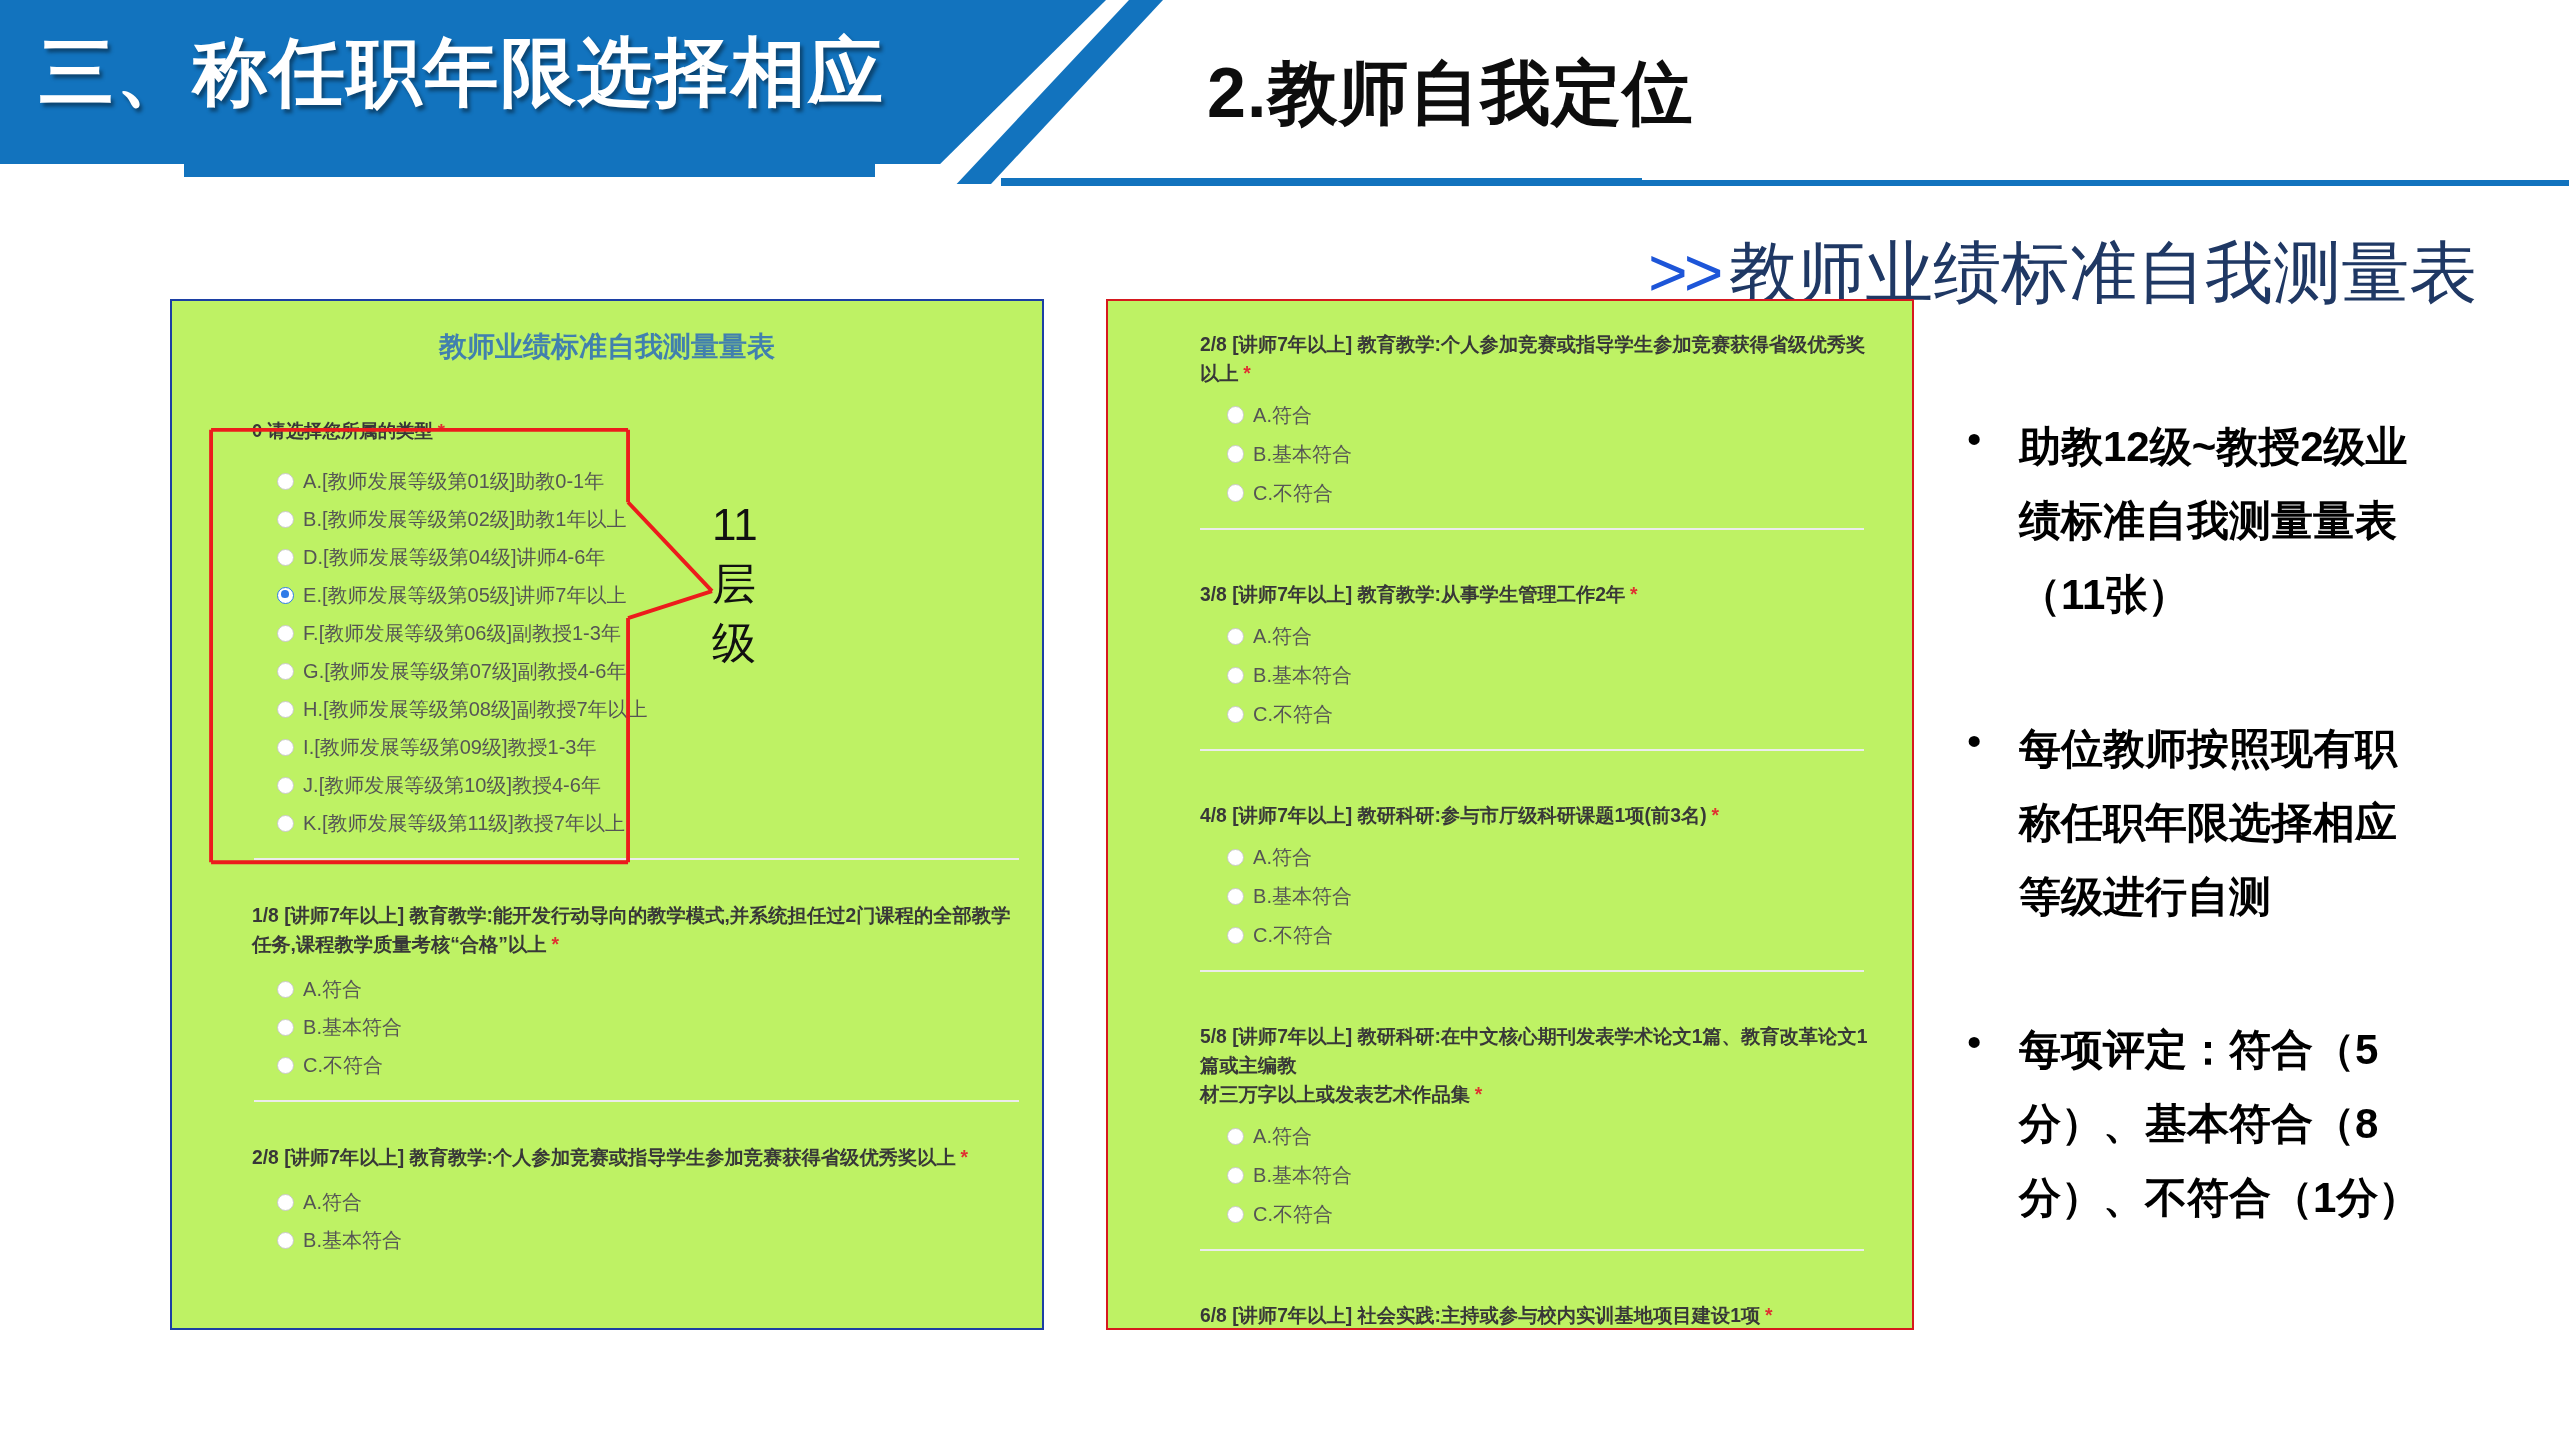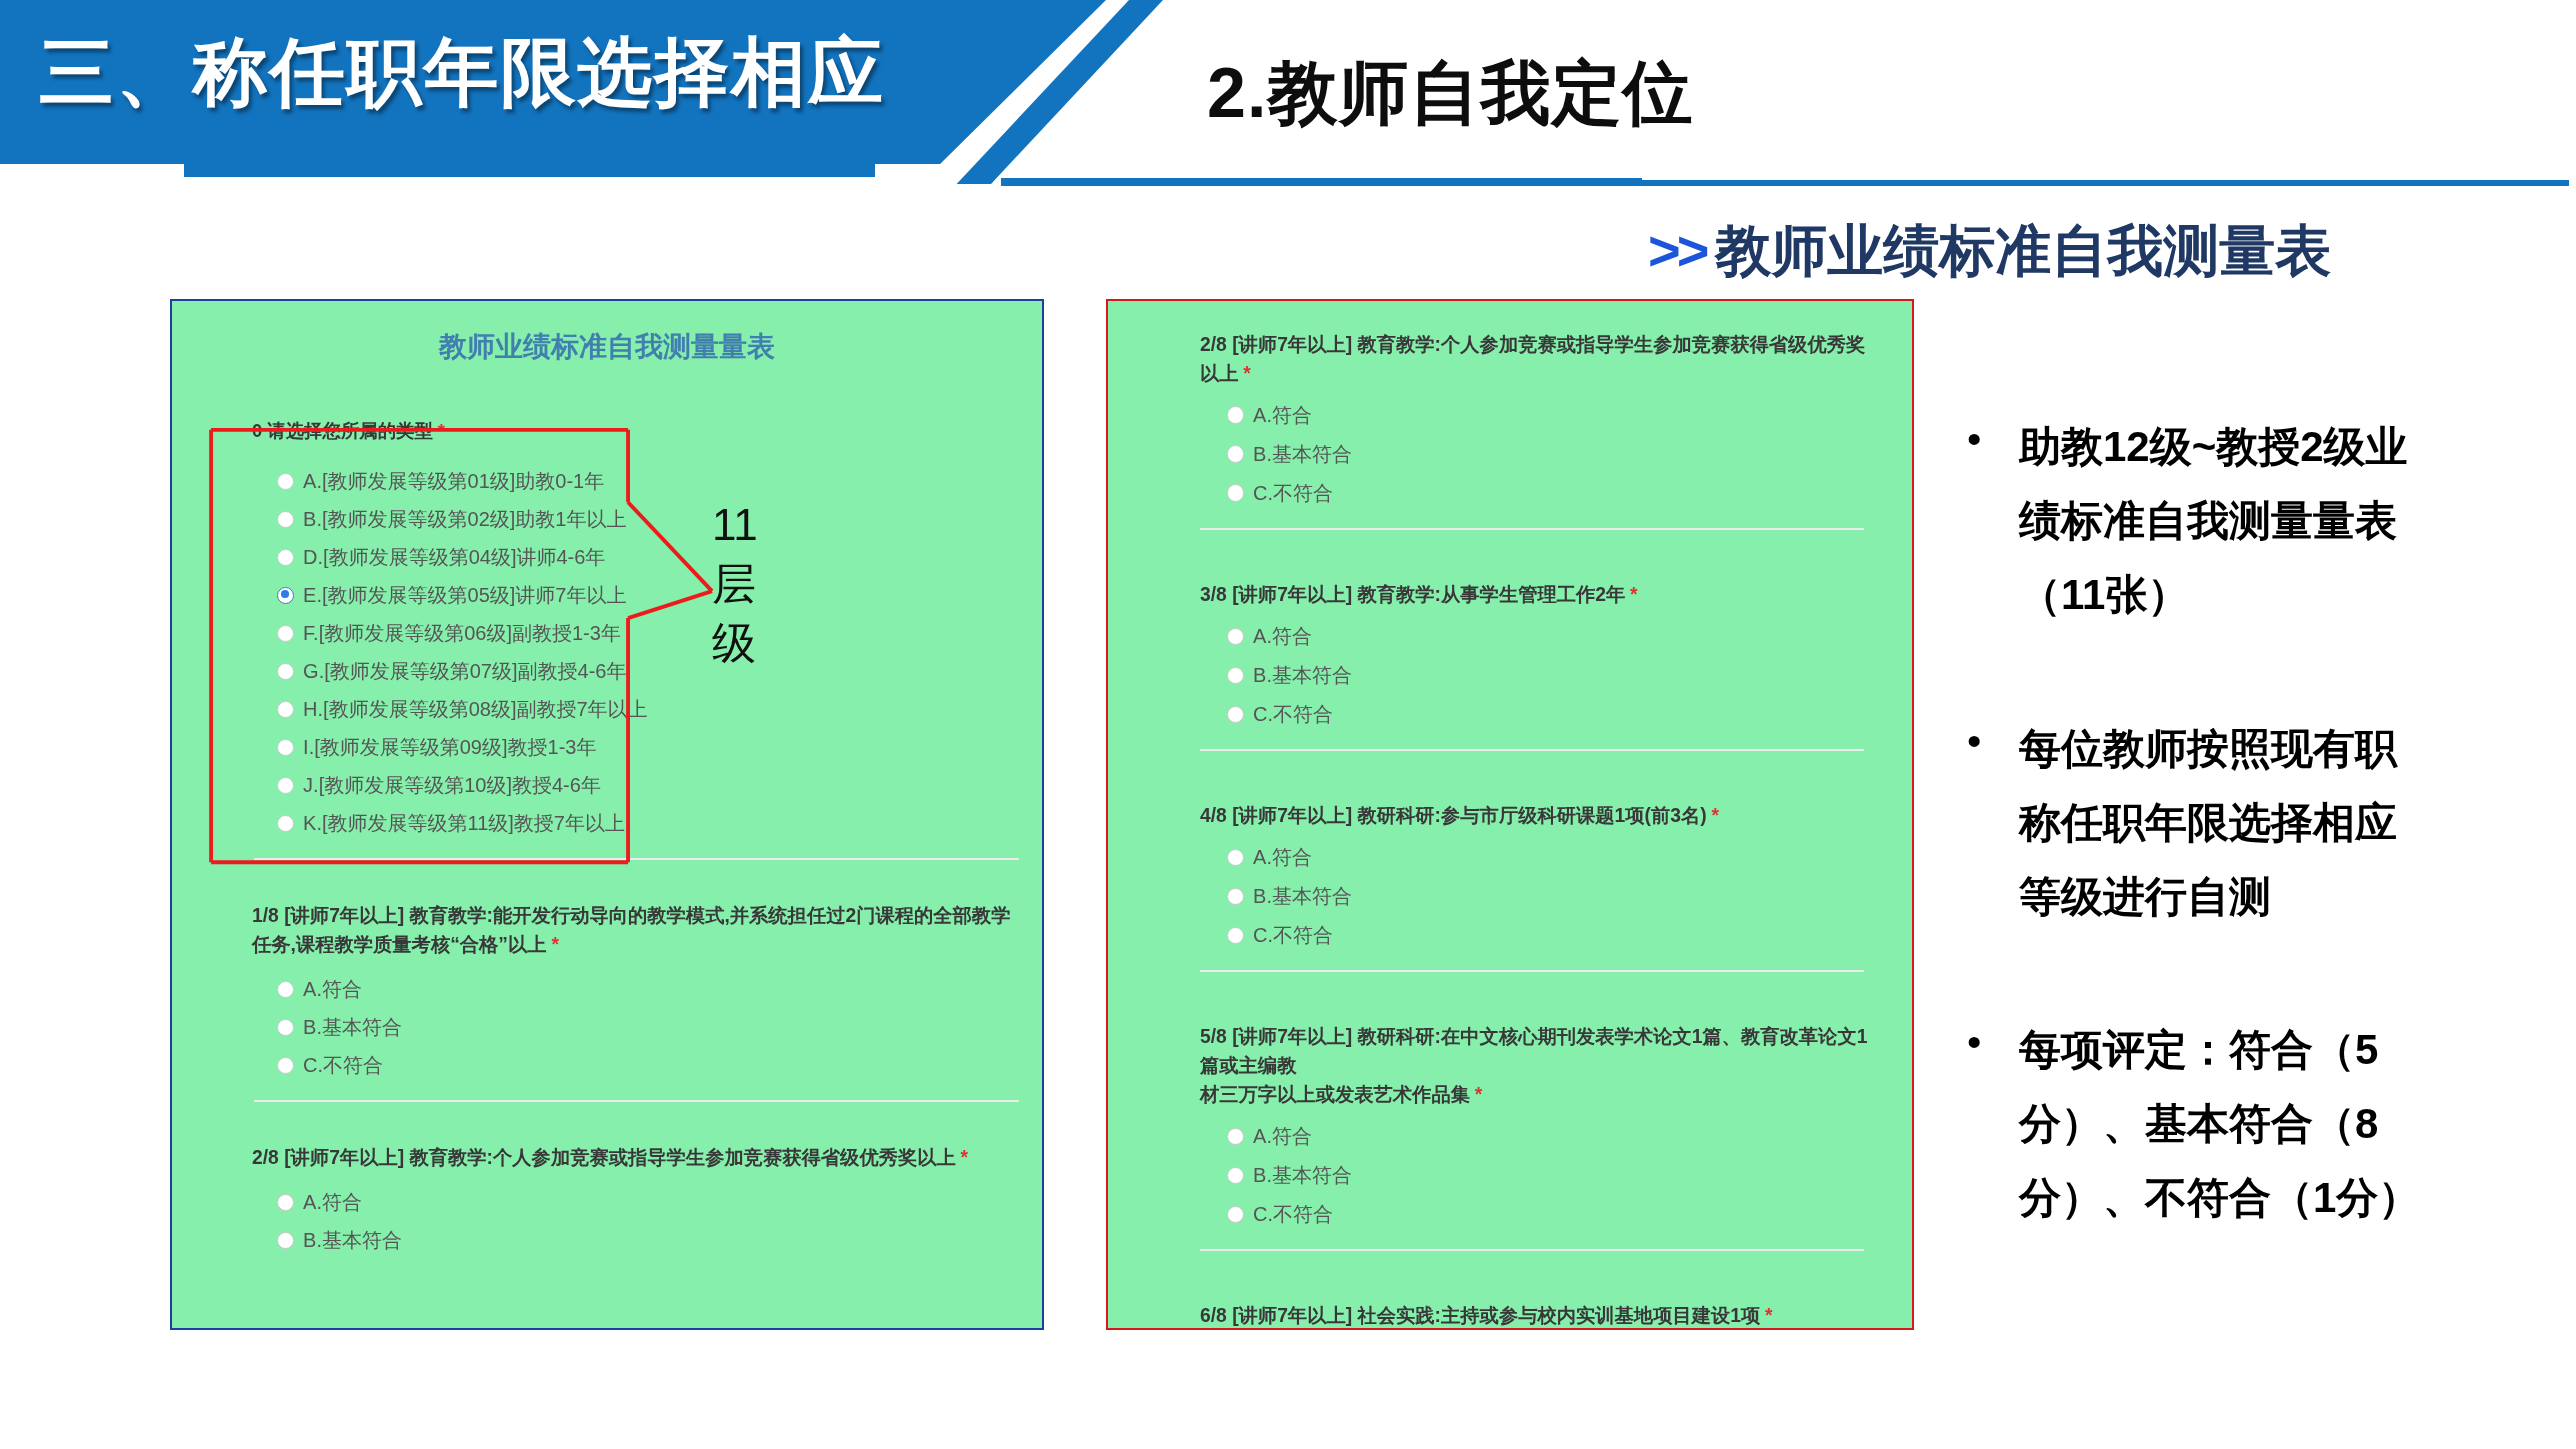--- a/index.html
+++ b/index.html
@@ -17,25 +17,25 @@
     clip-path:polygon(184px 0,218px 0,46px 184px,11.6px 184px);}
   .banner-title{left:39px;top:23px;font-size:75px;font-weight:700;color:#ffffff;
     letter-spacing:1.9px;text-shadow:2.9px 3.9px 3.9px rgba(0,0,0,.40);white-space:nowrap;}
 
   .rule-left{left:1001px;top:178px;width:641px;height:7.7px;background:#1273BE;}
   .rule-right{left:1642px;top:180px;width:927px;height:5.8px;background:#1273BE;}
 
   .subtitle{left:1207px;top:47px;font-size:70px;font-weight:600;color:#0d0d0d;
     letter-spacing:1px;white-space:nowrap;}
 
-  .headline{left:1648px;top:214px;font-size:56px;font-weight:700;color:#1F3864;white-space:nowrap;}
+  .headline{left:1648px;top:228px;font-size:68px;font-weight:400;color:#1F3864;white-space:nowrap;}
   .headline .chev{color:#1D55D8;letter-spacing:-3.9px;margin-right:9.7px;}
 
   
-  .form-panel{background:#86efac;overflow:hidden;box-sizing:border-box;}
+  .form-panel{background:#bef264;overflow:hidden;box-sizing:border-box;}
   .form-left{left:170px;top:299px;width:874px;height:1031px;border:2.9px solid #1C3FA4;}
   .form-right{left:1106px;top:299px;width:808px;height:1031px;border:2.9px solid #D6191F;}
   .form-inner{padding-top:27px;}
   .form-right .form-inner{padding-top:29px;}
 
   .f-title{text-align:center;font-size:28px;font-weight:700;color:#4180AE;margin:0 0 0 0;}
 
   .q0-label{margin:52px 0 19.3px 80px;font-size:18.4px;font-weight:700;color:#383838;}
 
   .q-title{margin-left:80px;margin-right:29px;font-size:19.3px;font-weight:700;color:#383838;}

